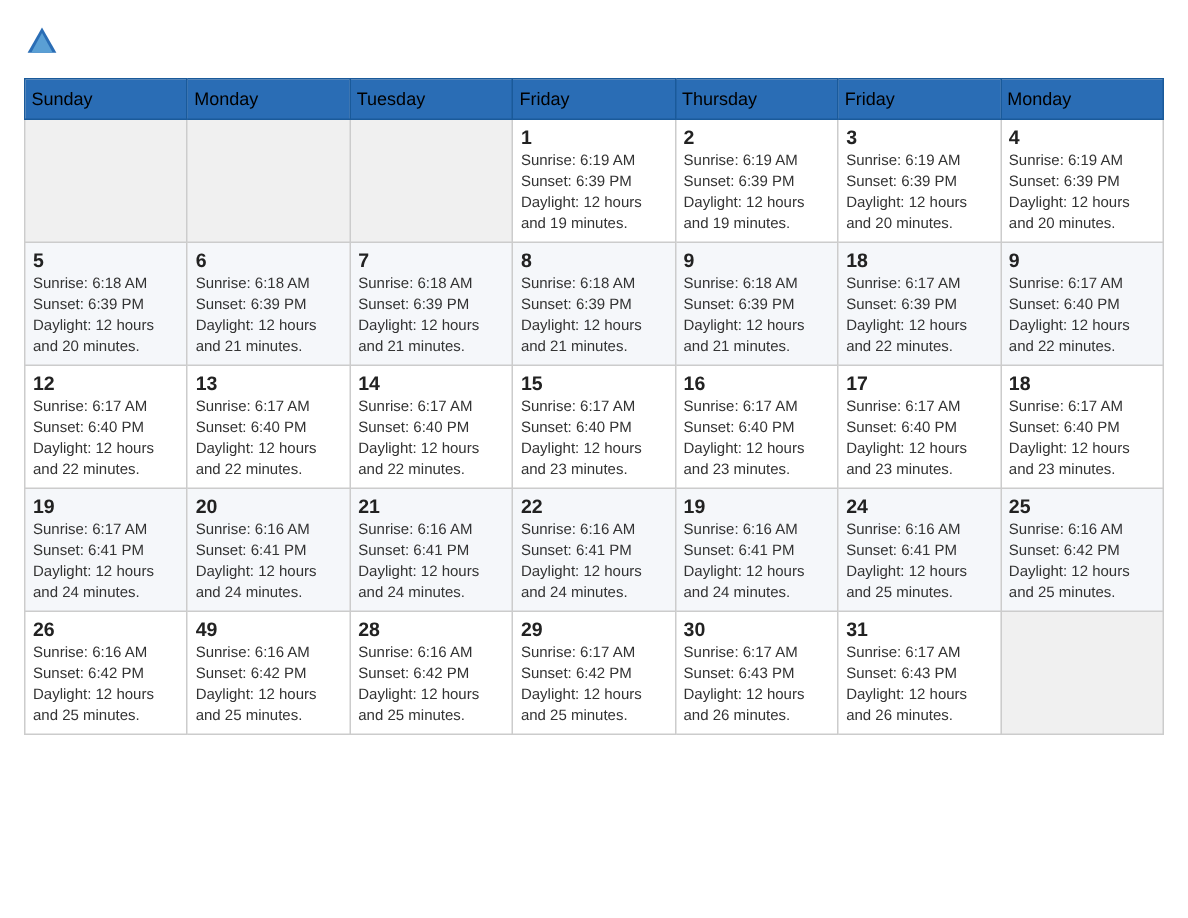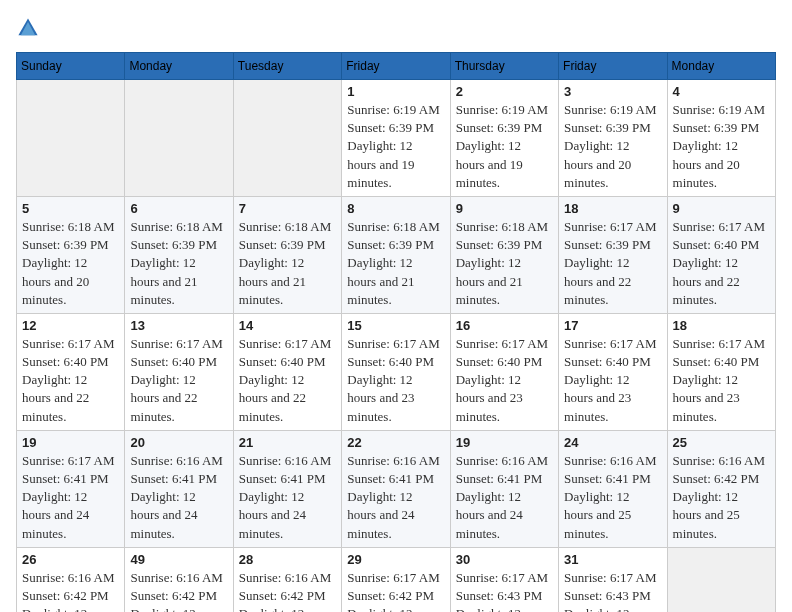--- a/index.html
+++ b/index.html
@@ -74,24 +74,23 @@
     tbody tr:nth-child(even) td {
       background: #f5f7fa;
     }
     .day-number {
       font-size: 13px;
       font-weight: bold;
       color: #222;
       margin-bottom: 2px;
     }
     .day-info {
-      font-size: 13px;
+      font-size: 10px;
       color: #333;
       line-height: 1.4;
-      font-family: Liberation Serif, serif;
     }
     .empty-cell {
       background: #f0f0f0 !important;
     }
   </style>
 </head>
 <body>
 
 <div class="header">
   <div class="logo">

